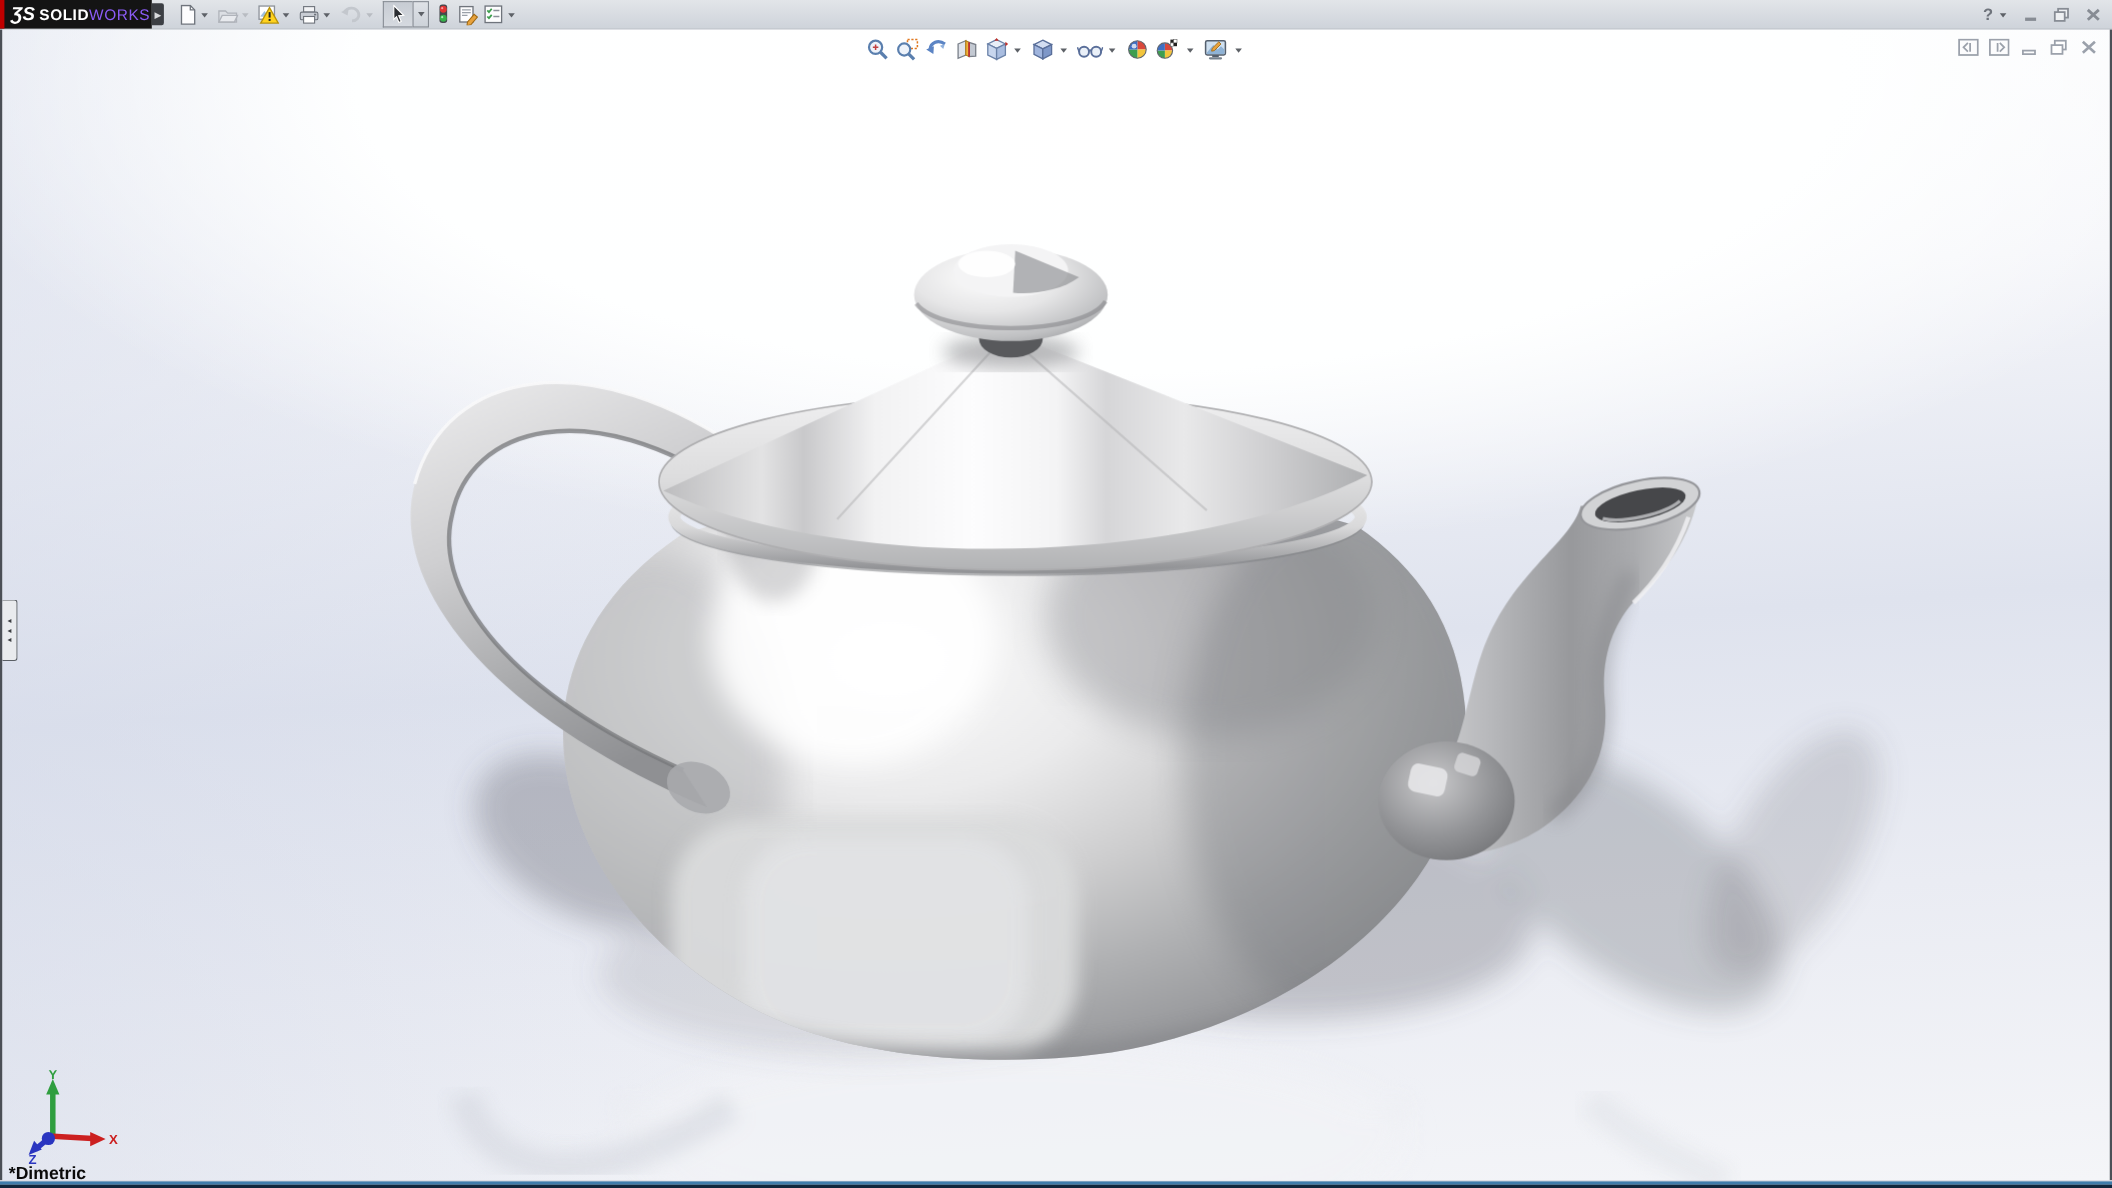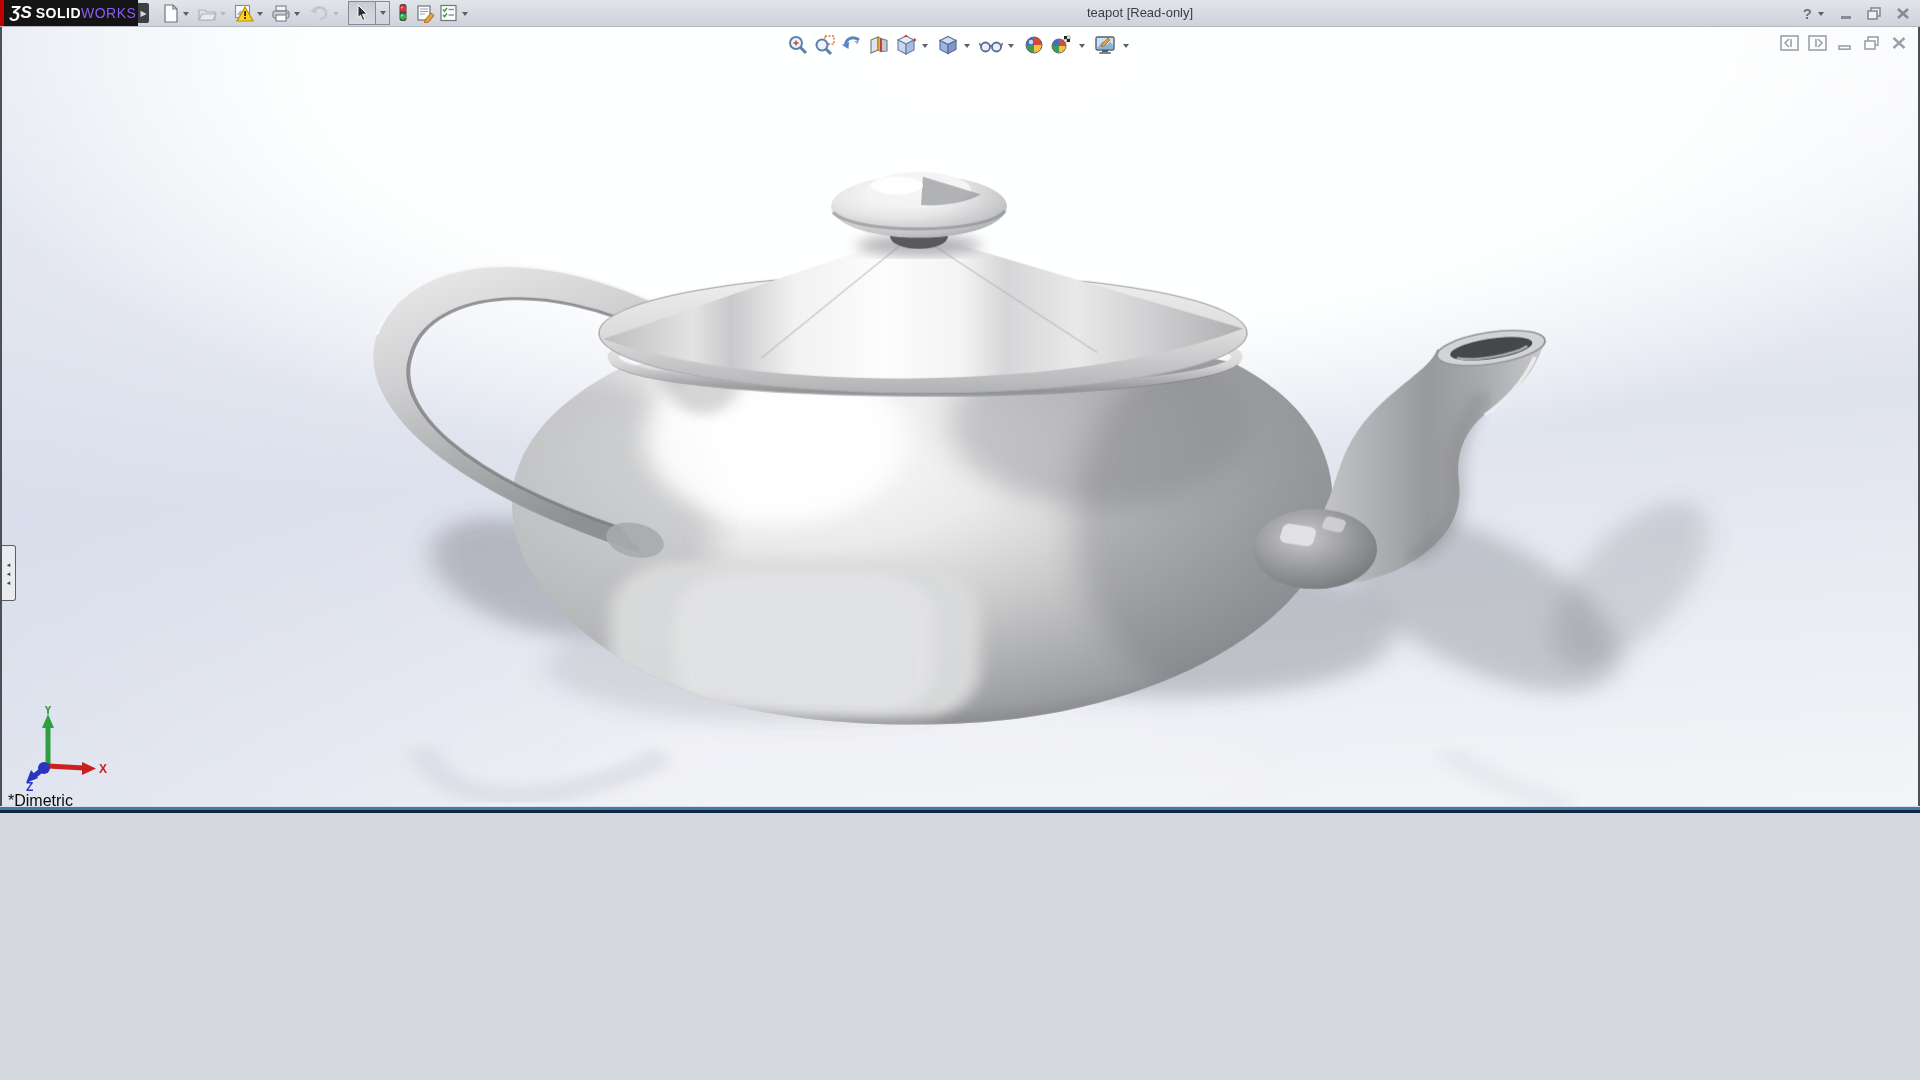--- a/index.html
+++ b/index.html
@@ -1,17 +1,17 @@
 <!DOCTYPE html>
 <html><head>
 <meta charset="utf-8">
 <style>
   html,body{margin:0;padding:0;width:1920px;height:1080px;overflow:hidden;
     font-family:"Liberation Sans","DejaVu Sans",sans-serif;background:#d4d8de;}
-  .app{position:relative;width:1920px;height:813px;}
+  .app{position:relative;width:1920px;height:1080px;}
 
   
   .titlebar{position:absolute;top:0;left:0;width:1920px;height:26px;
     background:linear-gradient(#e2e5e9,#ced3da);border-bottom:1px solid #b3b8c0;}
   .logo{position:absolute;top:0;left:0;height:26px;width:138px;background:#141414;
     display:flex;align-items:center;color:#fff;}
   .logo .stripe{position:absolute;left:0;top:0;width:4px;height:26px;background:#c00000;}
   .logo .mark{font-size:17px;font-style:italic;font-weight:bold;margin-left:10px;margin-right:4px;}
   .logo .solid{font-size:14px;font-weight:bold;letter-spacing:.5px;}
   .logo .works{font-size:14px;font-weight:normal;color:#8b5cf6;letter-spacing:.5px;}
@@ -54,21 +54,21 @@
   
   .docwin-controls{position:absolute;top:8px;right:10px;display:flex;align-items:center;gap:9px;}
 
   
   .fm-tab{position:absolute;left:0;top:518px;width:13px;height:54px;background:#e9ebee;
     border:1px solid #5a5e64;border-left:none;border-radius:0 3px 3px 0;
     display:flex;flex-direction:column;align-items:center;justify-content:center;gap:2px;}
   .fm-tab span{color:#3c3e42;font-size:7px;line-height:7px;}
 
   
-  .orient-label{position:absolute;left:6px;bottom:-4px;font-size:16px;color:#0a0a0a;font-weight:400;}
+  .orient-label{position:absolute;left:6px;bottom:-4px;font-size:16px;color:#0a0a0a;font-weight:700;}
   .triad{position:absolute;left:16px;bottom:14px;}
 
   .model-layer{position:absolute;top:0;left:0;width:100%;height:100%;}
 </style>
 </head>
 <body>
 
 <div class="app">
 
   <div class="titlebar">
@@ -154,21 +154,20 @@
           <rect x="2" y="2.5" width="15" height="15" fill="#fdfdfe" stroke="#6f747c" stroke-width="1.2"></rect>
           <path d="M4 6.5 l1.5 1.5 2.5 -3" fill="none" stroke="#3c9e4c" stroke-width="1.6"></path>
           <line x1="9.5" y1="6.5" x2="15" y2="6.5" stroke="#8a9098" stroke-width="1.4"></line>
           <path d="M4 12 l1.5 1.5 2.5 -3" fill="none" stroke="#3c9e4c" stroke-width="1.6"></path>
           <line x1="9.5" y1="12" x2="15" y2="12" stroke="#8a9098" stroke-width="1.4"></line>
         </svg>
           <span class="dd"></span>
       </div>
     </div>
 
-    <div class="doc-title">teapot [Read-only]</div>
 
     <div class="win-controls">
       <span class="help">
         <span>?</span>
         <span class="dd"></span>
       </span>
       <svg width="17" height="17" viewBox="0 0 17 17">
         <rect x="3" y="11" width="10" height="3" fill="#878c94"></rect>
       </svg>
       <svg width="19" height="17" viewBox="0 0 19 17">

